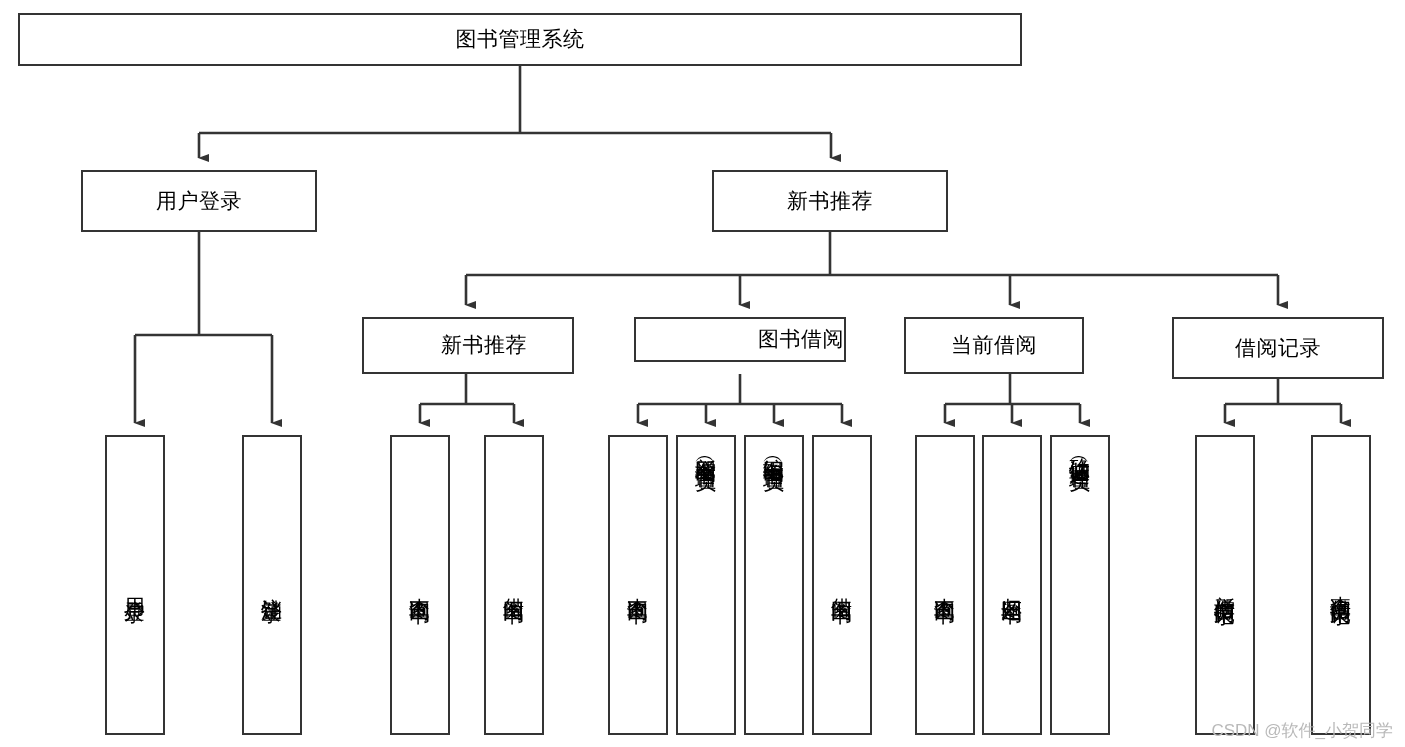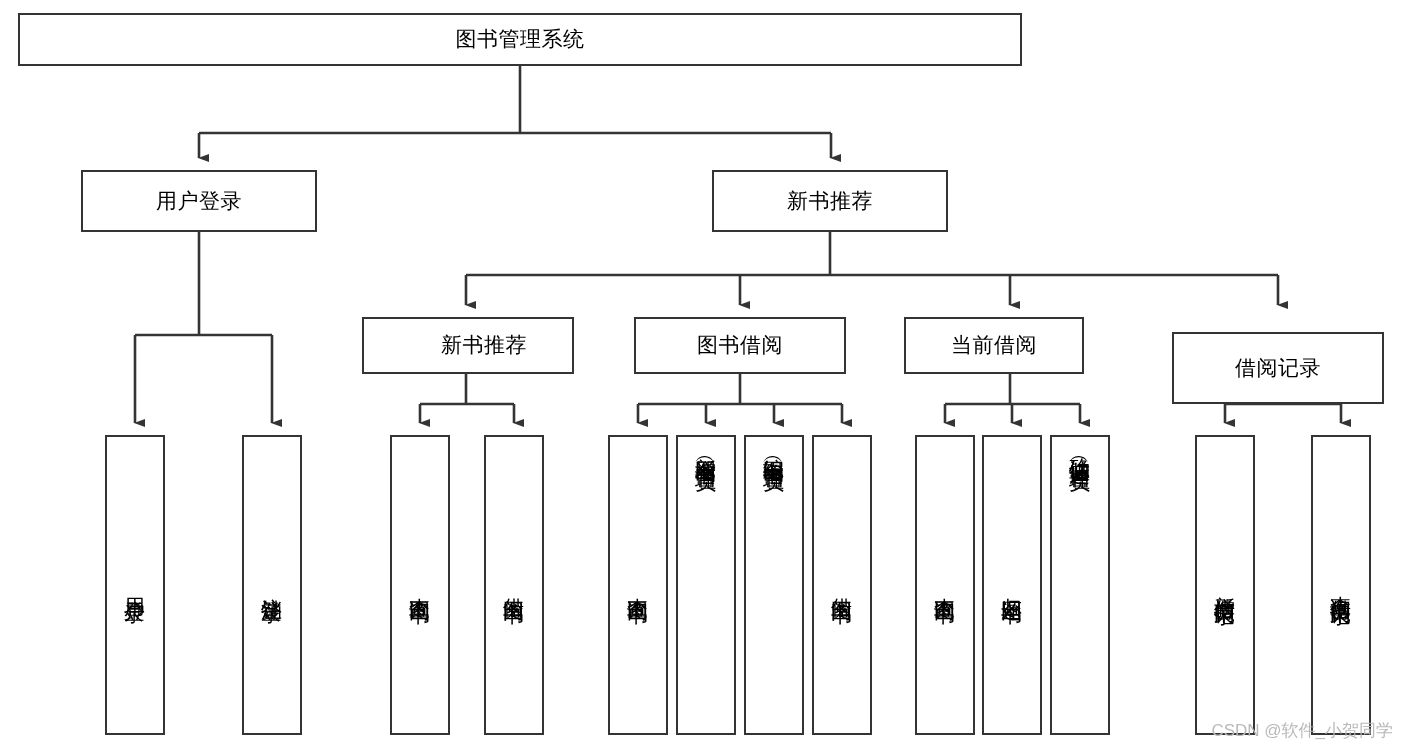--- a/index.html
+++ b/index.html
@@ -134,27 +134,27 @@
   <div class="node" style="left:81px; top:170px; width:236px; height:62px;">
     <span class="node-label">用户登录</span>
   </div>
   <div class="node" style="left:712px; top:170px; width:236px; height:62px;">
     <span class="node-label">新书推荐</span>
   </div>
 
   <div class="node" style="left:362px; top:317px; width:212px; height:57px;padding-left:32px;">
     <span class="node-label">新书推荐</span>
   </div>
-  <div class="node" style="left:634px; top:317px; width:212px; height:57px;">
+  <div class="node" style="left:634px; top:317px; width:212px; height:45px;justify-content:flex-end;">
     <span class="node-label">图书借阅</span>
   </div>
   <div class="node" style="left:904px; top:317px; width:180px; height:57px;">
     <span class="node-label">当前借阅</span>
   </div>
-  <div class="node" style="left:1172px; top:317px; width:212px; height:72px;margin-top:15px;">
+  <div class="node" style="left:1172px; top:317px; width:212px; height:62px;">
     <span class="node-label">借阅记录</span>
   </div>
 
   <div class="node leaf center-text" style="left:105px; top:435px; width:60px; height:300px;">
     <span class="node-label">用户登录</span>
   </div>
   <div class="node leaf center-text" style="left:242px; top:435px; width:60px; height:300px;">
     <span class="node-label">注销登录</span>
   </div>
 

